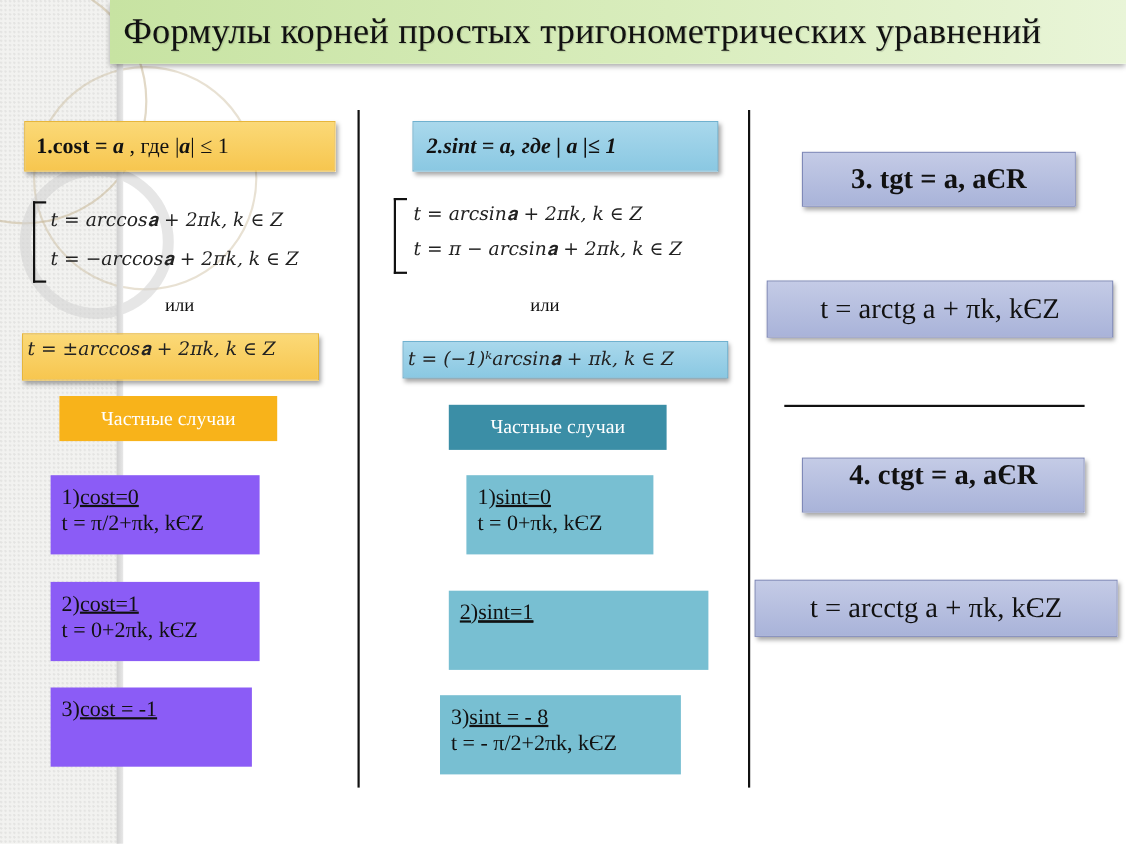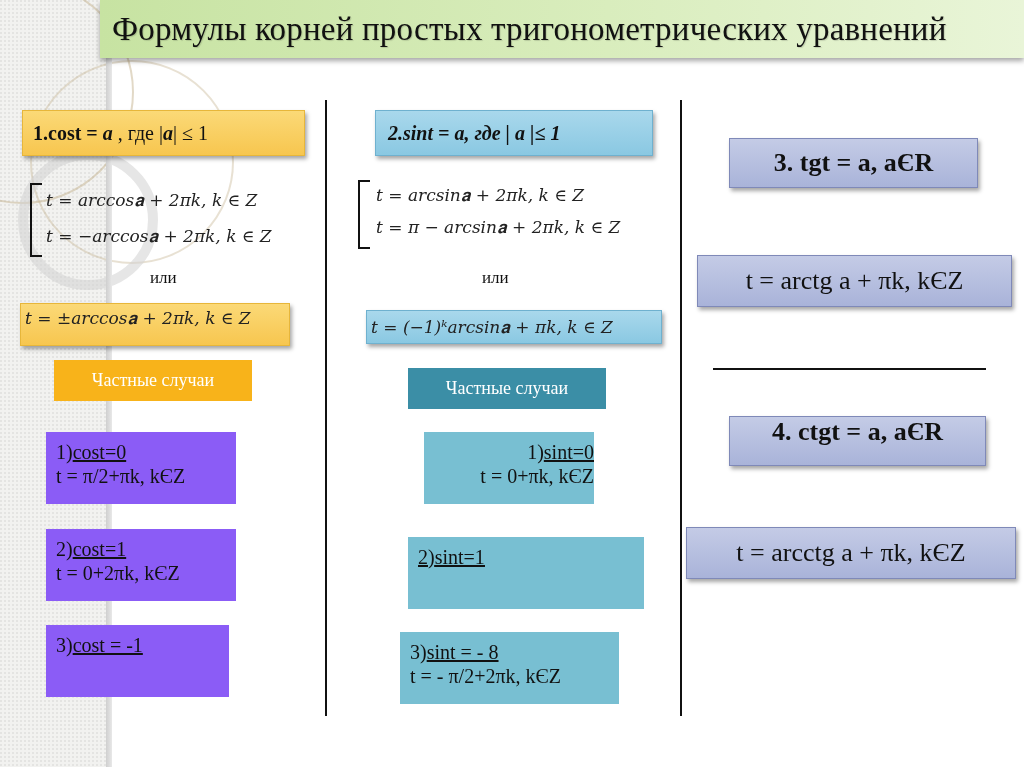--- a/index.html
+++ b/index.html
@@ -130,21 +130,21 @@
 <div class="box formula" style="left:376px; top:217px;">t = π − arcsin𝐚 + 2πk, k ∈ Z</div>
 
 <div class="ili" style="left:482px; top:268px;">или</div>
 
 <div class="box b-header shadow formula" style="left:366px; top:310px; width:296px; height:34px; padding:6px 0 0 4px;">
   <span>t = (−1)ᵏarcsin𝐚 + πk, k ∈ Z</span>
 </div>
 
 <div class="box tag-teal" style="left:408px; top:368px; width:198px; height:41px;">Частные случаи</div>
 
-<div class="box case case-b" style="left:424px; top:432px; width:170px; height:72px;text-align:right;">
+<div class="box case case-b" style="left:424px; top:432px; width:170px; height:72px;">
   <div class="title-line"><span>1)</span><span class="u">sint=0</span></div>
   <div>t = 0+πk, kЄZ</div>
 </div>
 <div class="box case case-b" style="left:408px; top:537px; width:236px; height:72px;text-decoration:underline;">
   <div class="title-line"><span>2)</span><span class="u">sint=1</span></div>
 </div>
 <div class="box case case-b" style="left:400px; top:632px; width:219px; height:72px;">
   <div class="title-line"><span>3)</span><span class="u">sint = - 8</span></div>
   <div>t = - π/2+2πk, kЄZ</div>
 </div>

